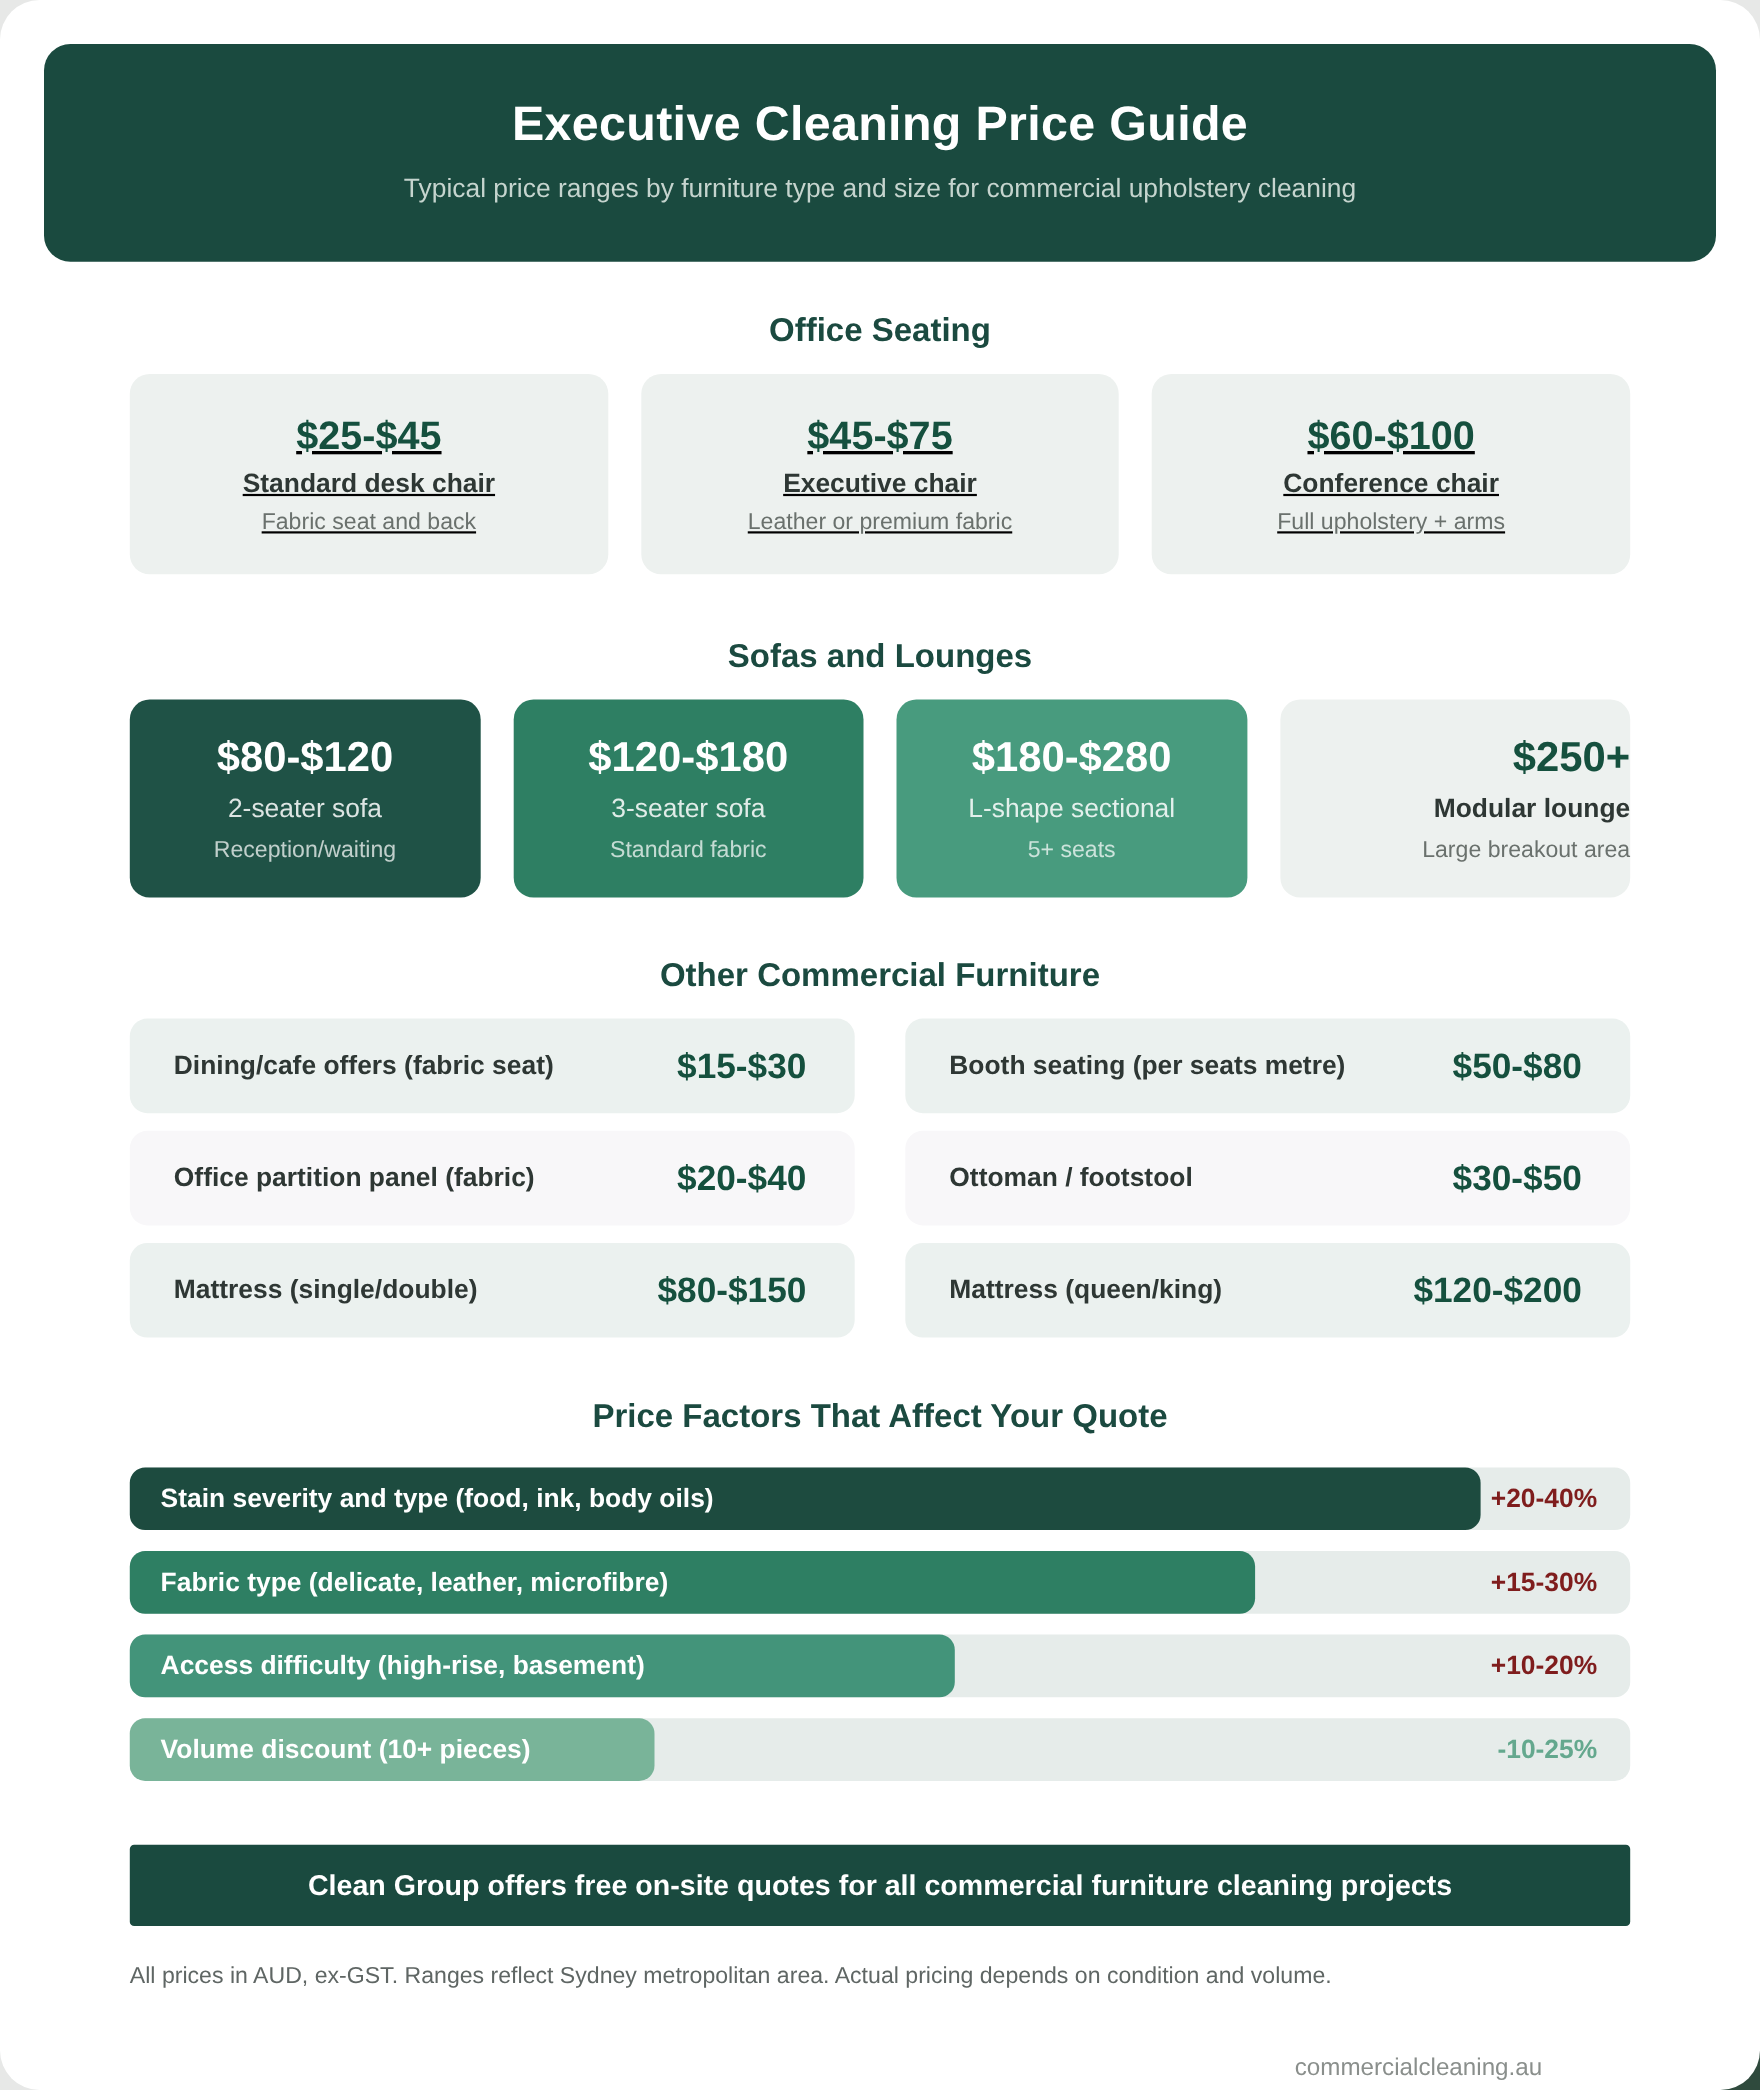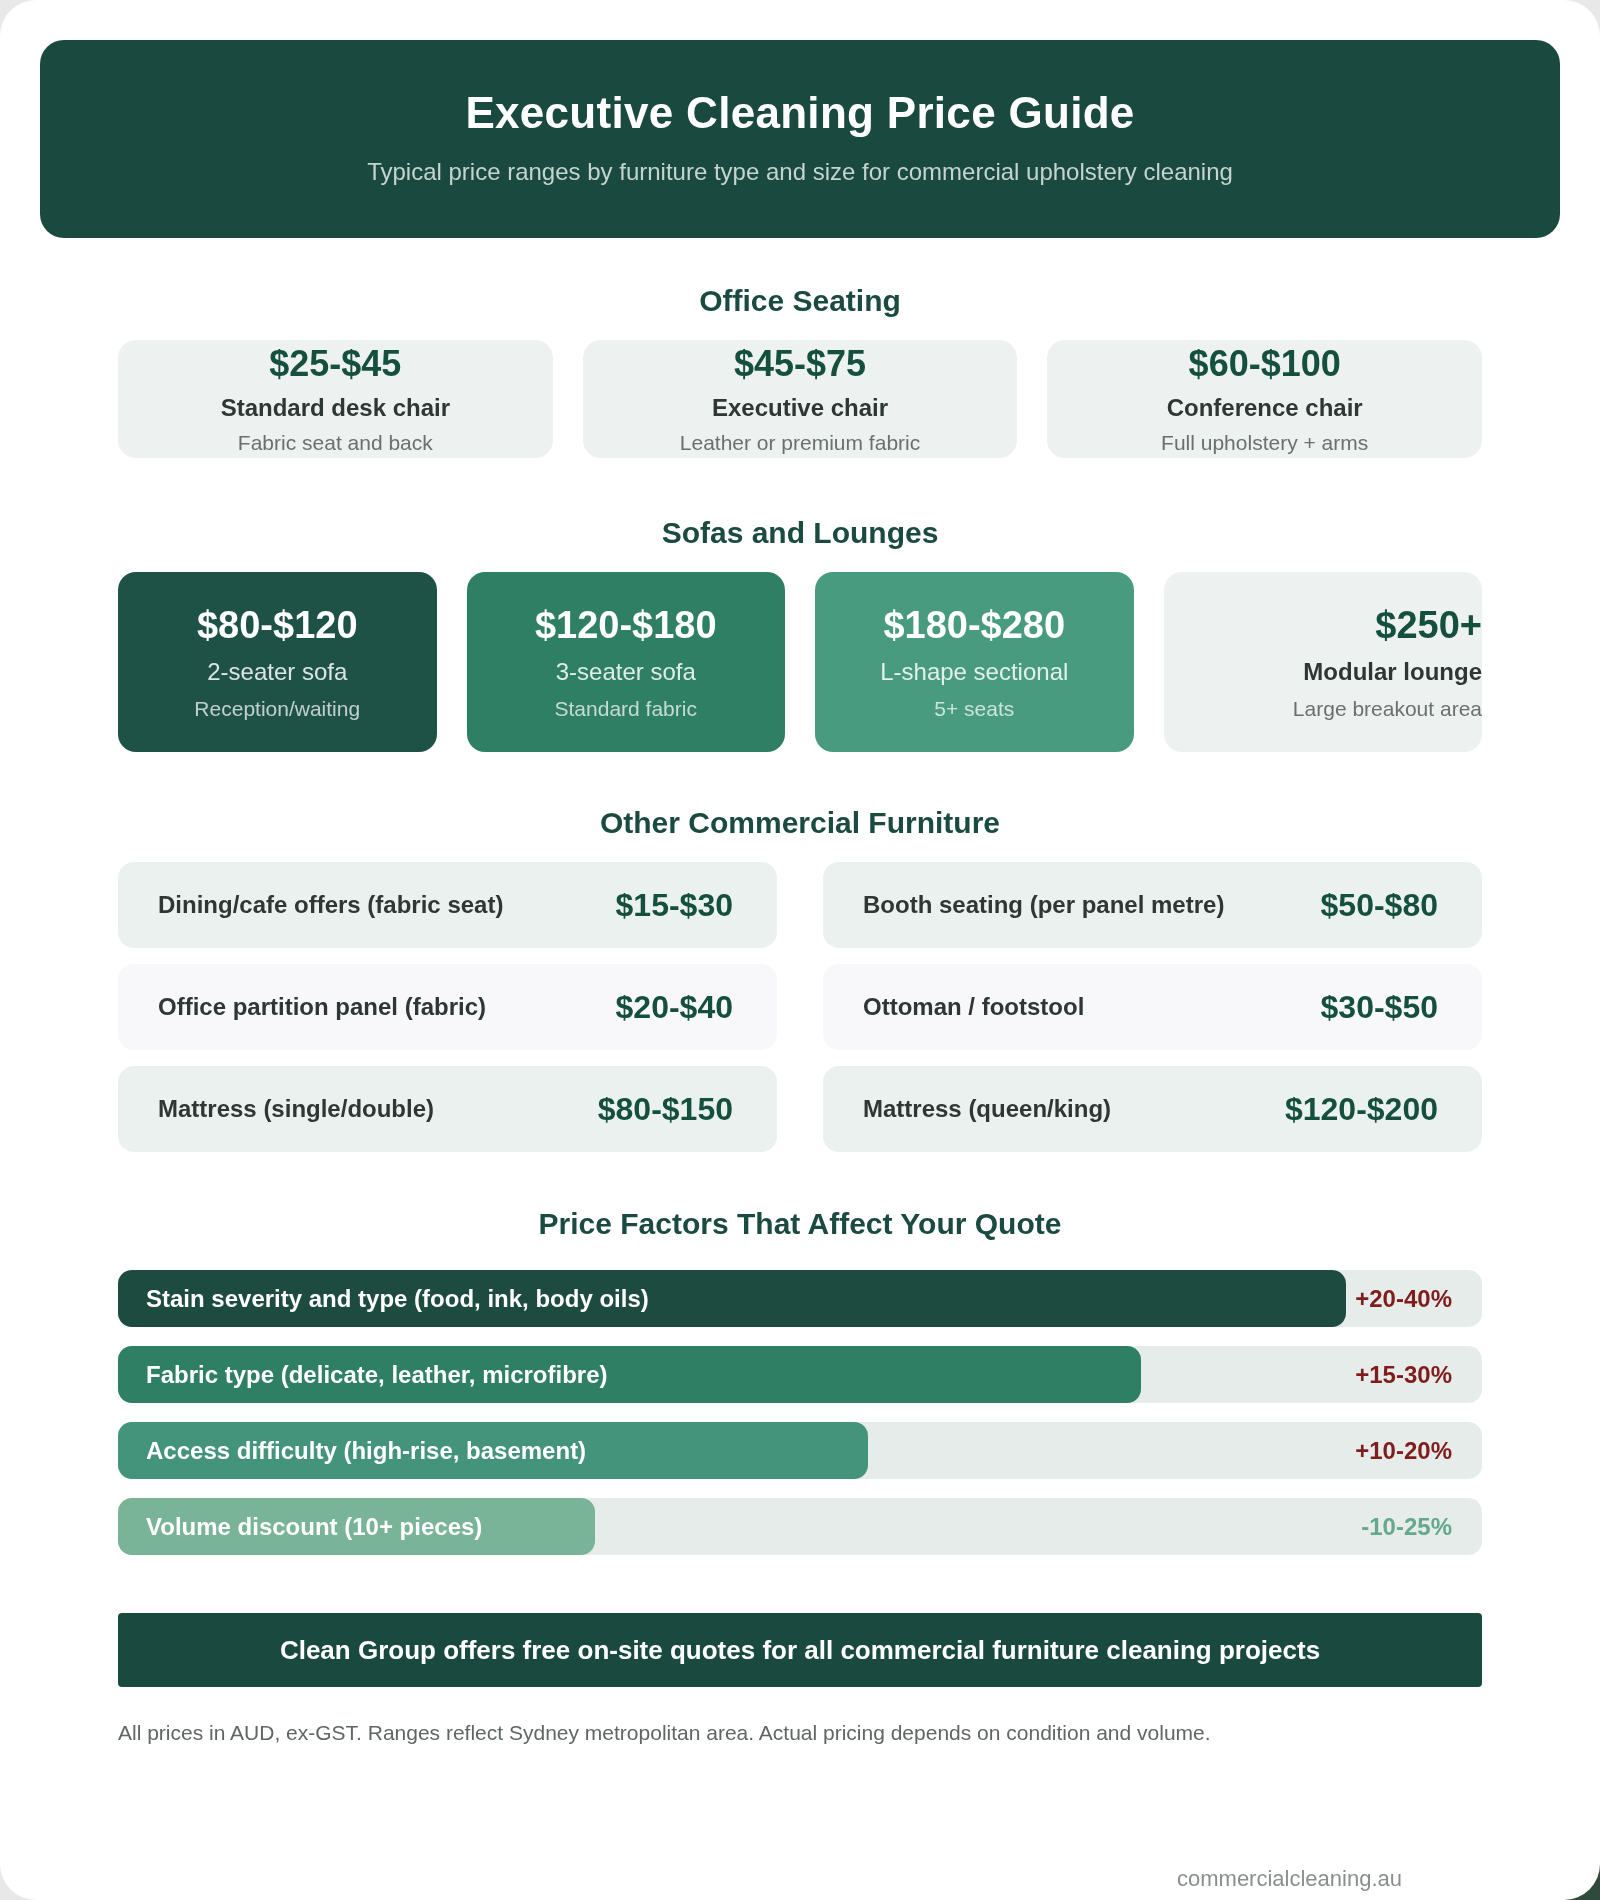--- a/index.html
+++ b/index.html
@@ -42,21 +42,21 @@
   .h-other    { margin-top:54px !important; }
   .h-factors  { margin-top:55px !important; }
 
   
   .card-row { margin:22px 118px 0; display:flex; gap:30px; }
   .price-card {
     flex:1; border-radius:18px; text-align:center;
     display:flex; flex-direction:column; justify-content:center;
     background:#edf1ef;
   }
-  .office-row .price-card { height:118px; gap:9px; }
+  .office-row .price-card { height:182px; gap:9px;text-decoration:underline; }
   .sofa-row   .price-card { height:180px; gap:11px; }
   .card-price { font-size:36px; font-weight:bold; color:#15503e; }
   .sofa-row .card-price { font-size:38px; }
   .card-name  { font-size:24px; font-weight:bold; color:#2e3734; }
   .card-detail{ font-size:21px; color:#6a716d; }
   .price-card.dark .card-price  { color:#ffffff; }
   .price-card.dark .card-name   { color:rgba(255,255,255,.85); font-weight:normal; }
   .price-card.dark .card-detail { color:rgba(255,255,255,.72); }
 
   
@@ -163,21 +163,21 @@
     </div>
   </div>
 
   <h2 class="section h-other">Other Commercial Furniture</h2>
   <div class="other-grid">
     <div class="furniture-row tint-green">
       <span class="furniture-label">Dining/cafe offers (fabric seat)</span>
       <span class="furniture-price">$15-$30</span>
     </div>
     <div class="furniture-row tint-green">
-      <span class="furniture-label">Booth seating (per panel metre)</span>
+      <span class="furniture-label">Booth seating (per seats metre)</span>
       <span class="furniture-price">$50-$80</span>
     </div>
     <div class="furniture-row tint-plain">
       <span class="furniture-label">Office partition panel (fabric)</span>
       <span class="furniture-price">$20-$40</span>
     </div>
     <div class="furniture-row tint-plain">
       <span class="furniture-label">Ottoman / footstool</span>
       <span class="furniture-price">$30-$50</span>
     </div>

